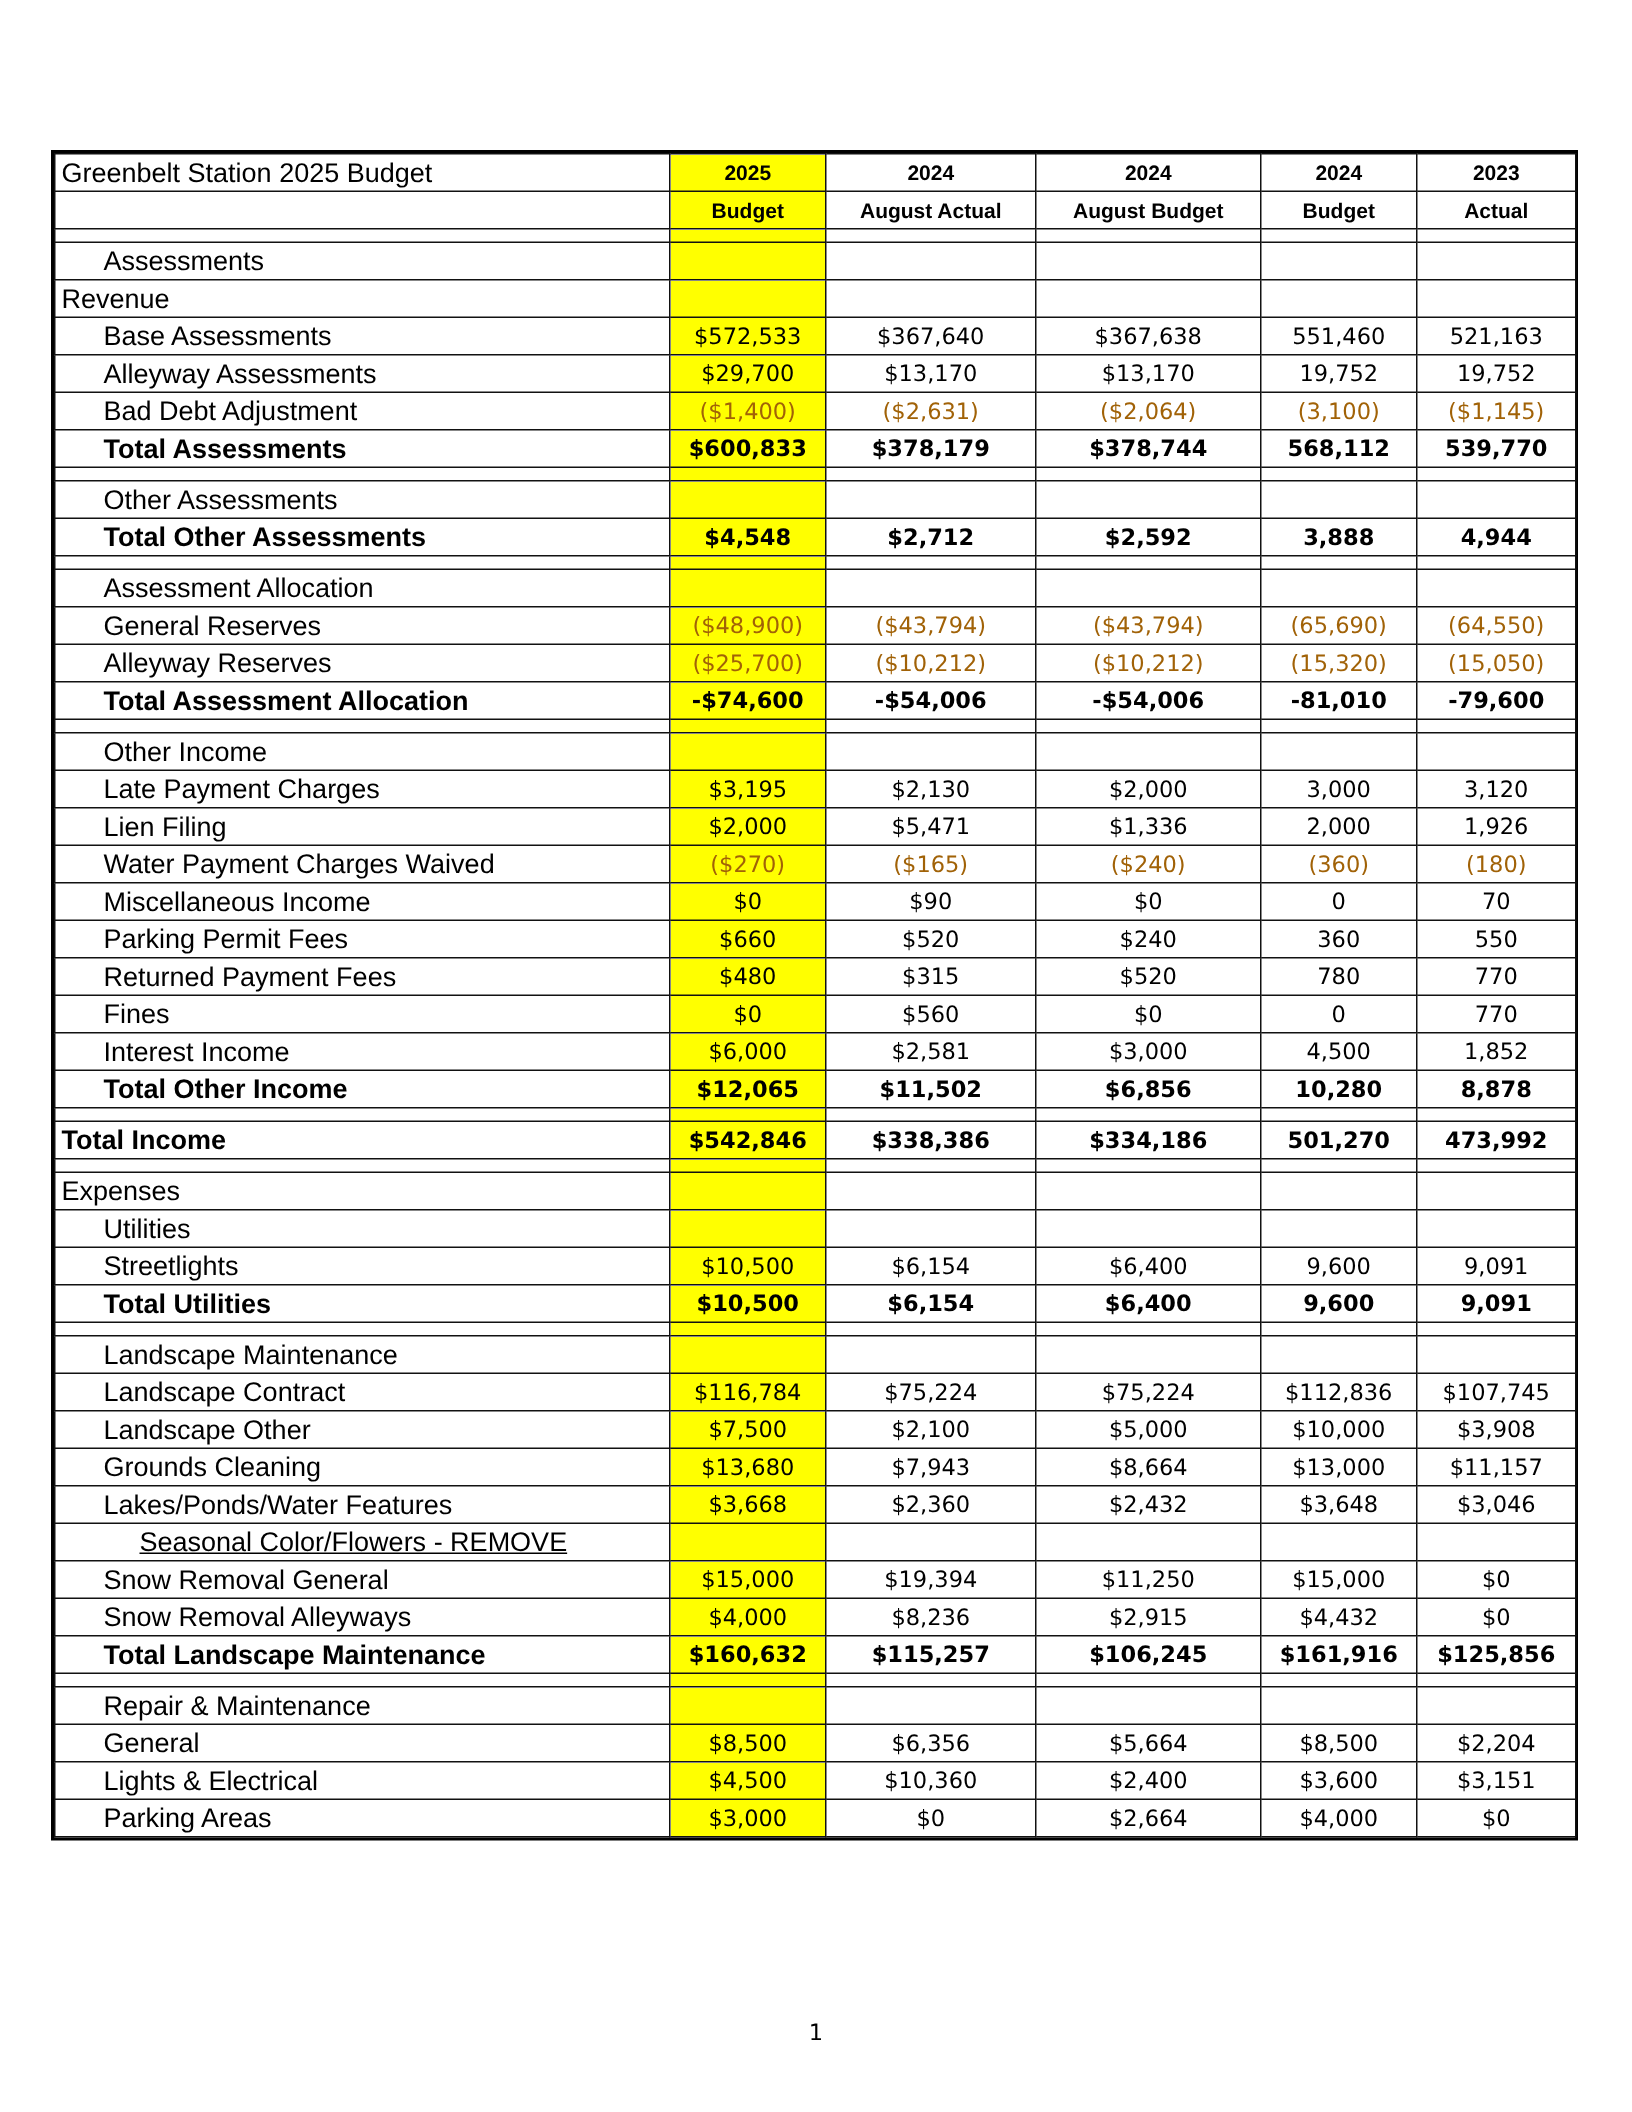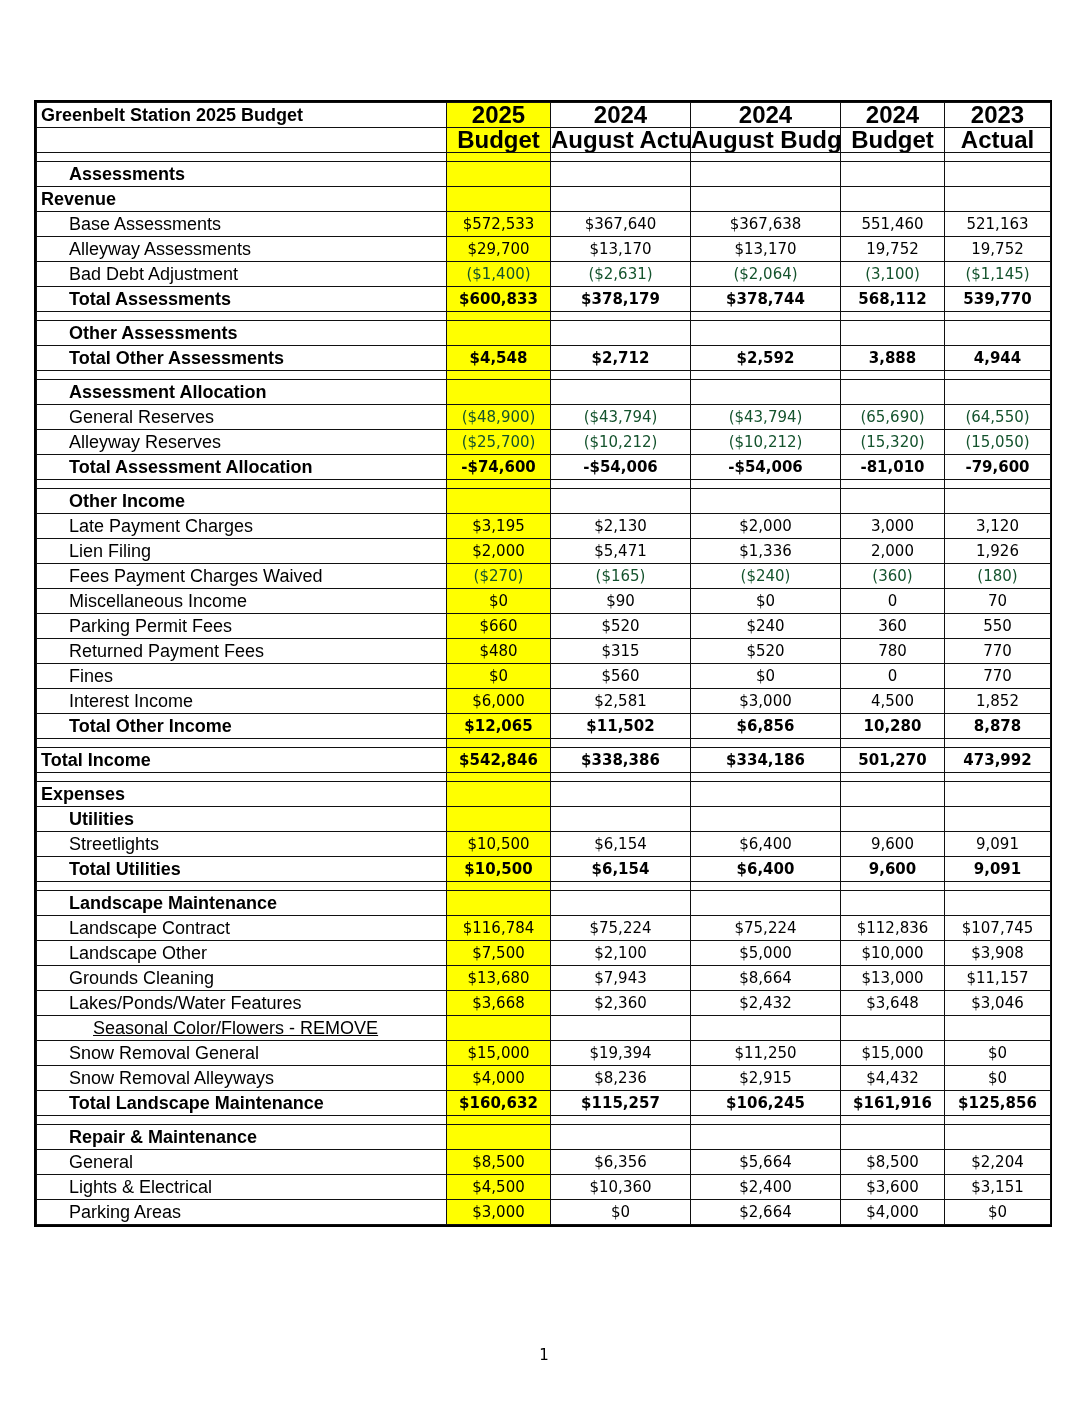--- a/index.html
+++ b/index.html
@@ -9,29 +9,29 @@
     border: 2px solid #000; box-sizing: border-box;
   }
   table { border-collapse: collapse; width: 100%; table-layout: fixed; }
   td {
     border: 1.5px solid #111; padding: 0; height: 24px; line-height: 22px;
     font-family: "Liberation Sans", sans-serif; font-size: 18px; color: #000;
     white-space: nowrap; overflow: hidden;
   }
   td.num { text-align: center; font-family: "DejaVu Sans", sans-serif; font-size: 15px; }
   td.c0 { background: #ffff00; }
-  td.hdr { text-align: center; font-weight: bold; font-family: "Liberation Sans", sans-serif; font-size: 24px; }
+  td.hdr { text-align: center; font-weight: bold; font-family: "Liberation Sans", sans-serif; font-size: 14px; }
   tr.spacer td { height: 8px; line-height: 8px; font-size: 1px; }
   tr.total td { font-weight: bold; }
   td.lbl.l0 { padding-left: 4px; }
   td.lbl.l1 { padding-left: 32px; }
   td.lbl.l2 { padding-left: 32px; }
   td.lbl.l2n { padding-left: 56px; text-decoration: underline; }
-  .neg { color: #14532d; }
-  .bold { font-weight: bold; }
+  .neg { color: #a16207; }
+  .bold { font-weight: normal; }
   .page-num {
     position: absolute; top: 1346px; left: 0; width: 1088px; text-align: center;
     font-family: "DejaVu Sans", sans-serif; font-size: 15px; color: #000;
   }
 </style>
 </head>
 <body>
 
 <div class="sheet">
   <table>
@@ -206,21 +206,21 @@
         </tr>
         <tr>
           <td class="lbl l2">Lien Filing</td>
           <td class="num c0">$2,000</td>
           <td class="num">$5,471</td>
           <td class="num">$1,336</td>
           <td class="num">2,000</td>
           <td class="num">1,926</td>
         </tr>
         <tr>
-          <td class="lbl l2">Fees Payment Charges Waived</td>
+          <td class="lbl l2">Water Payment Charges Waived</td>
           <td class="num c0 neg">($270)</td>
           <td class="num neg">($165)</td>
           <td class="num neg">($240)</td>
           <td class="num neg">(360)</td>
           <td class="num neg">(180)</td>
         </tr>
         <tr>
           <td class="lbl l2">Miscellaneous Income</td>
           <td class="num c0">$0</td>
           <td class="num">$90</td>

